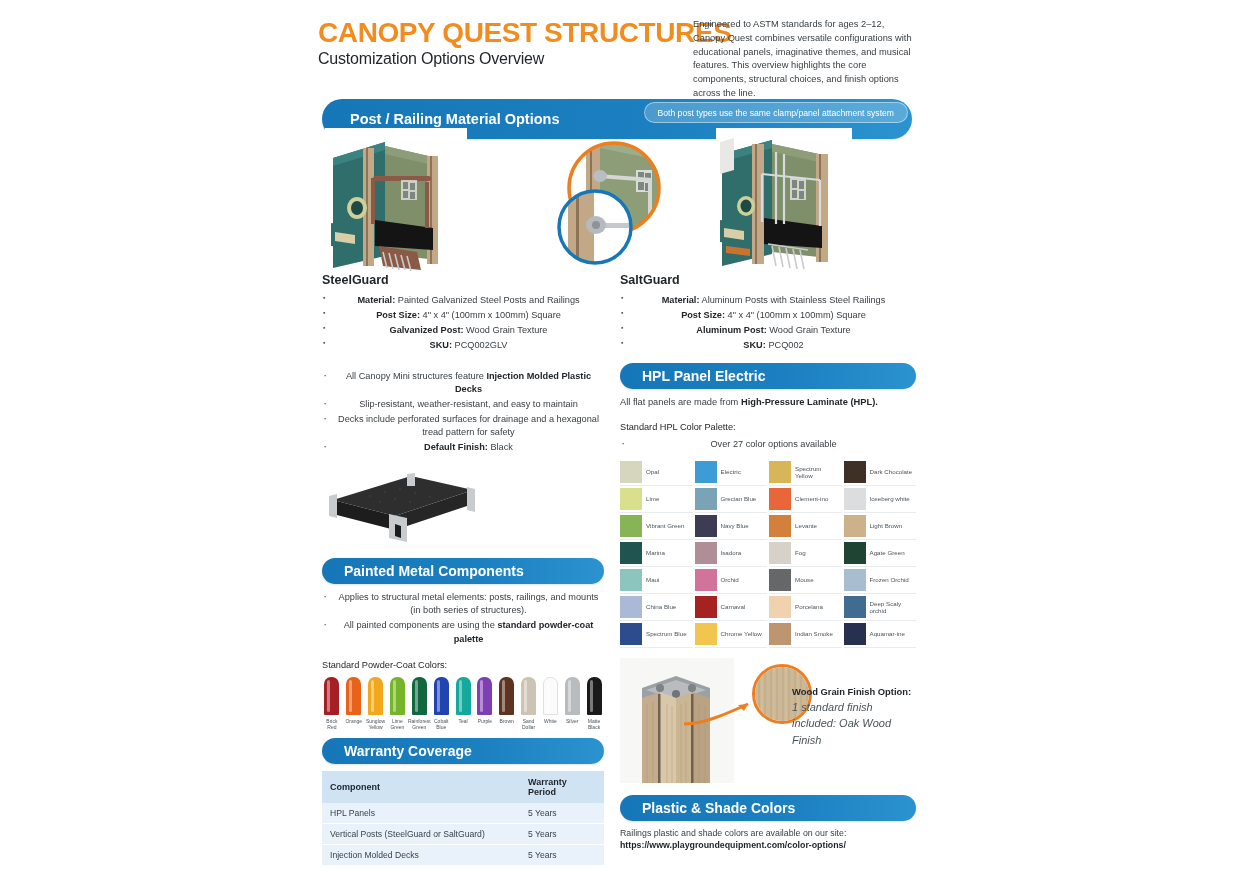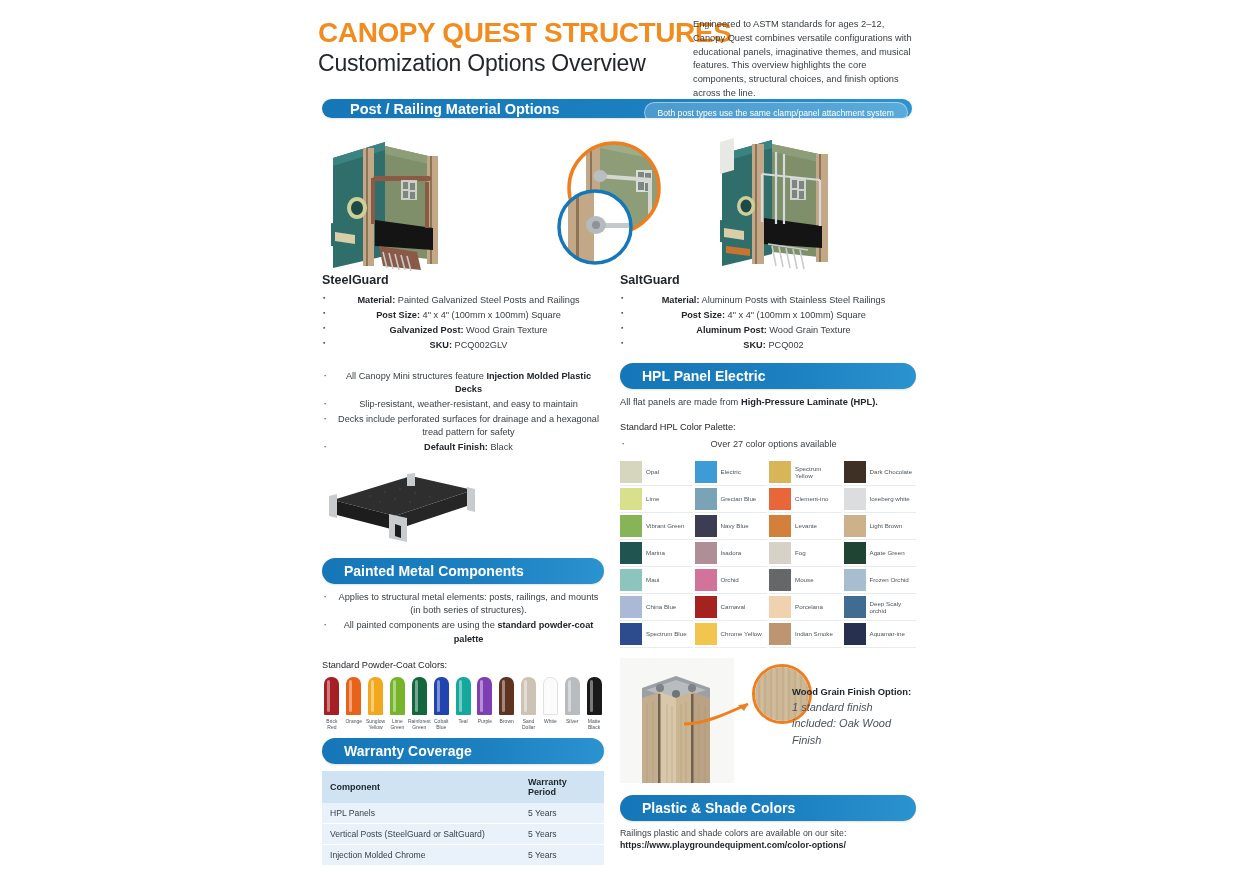--- a/index.html
+++ b/index.html
@@ -12,37 +12,37 @@
   }
   .page { position: relative; width: 1235px; height: 872px; }
 
   
   .header { position: absolute; left: 318px; top: 18px; width: 600px; }
   .title-main {
     font-size: 28px; font-weight: bold; letter-spacing: -0.4px;
     color: #F28C1E; line-height: 1.05;
   }
   .title-sub {
-    font-size: 23px; color: #23272b; line-height: 1.25; margin-top: 2px;
+    font-size: 16px; color: #23272b; line-height: 1.25; margin-top: 2px;
     letter-spacing: -0.2px;
   }
   .header-blurb {
     position: absolute; left: 693px; top: 18px; width: 225px;
     font-size: 9.3px; line-height: 1.48; color: #3a4045;
   }
 
   
   .banner {
     border-radius: 20px; color: #fff; font-weight: bold;
     display: flex; align-items: center;
     background: linear-gradient(90deg, #1677b8 0%, #1b7fc0 55%, #2b93cf 100%);
     box-shadow: 0 1px 2px rgba(0,0,0,0.12);
   }
   .banner.wide {
-    position: absolute; left: 322px; top: 99px; width: 590px; height: 19px;
+    position: absolute; left: 322px; top: 99px; width: 590px; height: 40px;
     padding-left: 28px; font-size: 14.5px;
   }
   .banner-pill {
     position: absolute; right: 4px; top: 3px; height: 21px;
     background: rgba(255,255,255,0.22);
     border: 1px solid rgba(255,255,255,0.45);
     border-radius: 12px; color: #fff; font-size: 8.6px; font-weight: normal;
     display: flex; align-items: center; padding: 0 13px;
     white-space: nowrap;
   }
@@ -393,21 +393,21 @@
       <tbody id="wt-body">
           <tr>
             <td>HPL Panels</td>
             <td>5 Years</td>
           </tr>
           <tr>
             <td>Vertical Posts (SteelGuard or SaltGuard)</td>
             <td>5 Years</td>
           </tr>
           <tr>
-            <td>Injection Molded Chrome</td>
+            <td>Injection Molded Decks</td>
             <td>5 Years</td>
           </tr>
         </tbody>
     </table>
   </div>
 
   <div class="col-right" style="top:363px;">
     <div class="banner sect">
       <span>HPL Panel Electric</span>
     </div>

